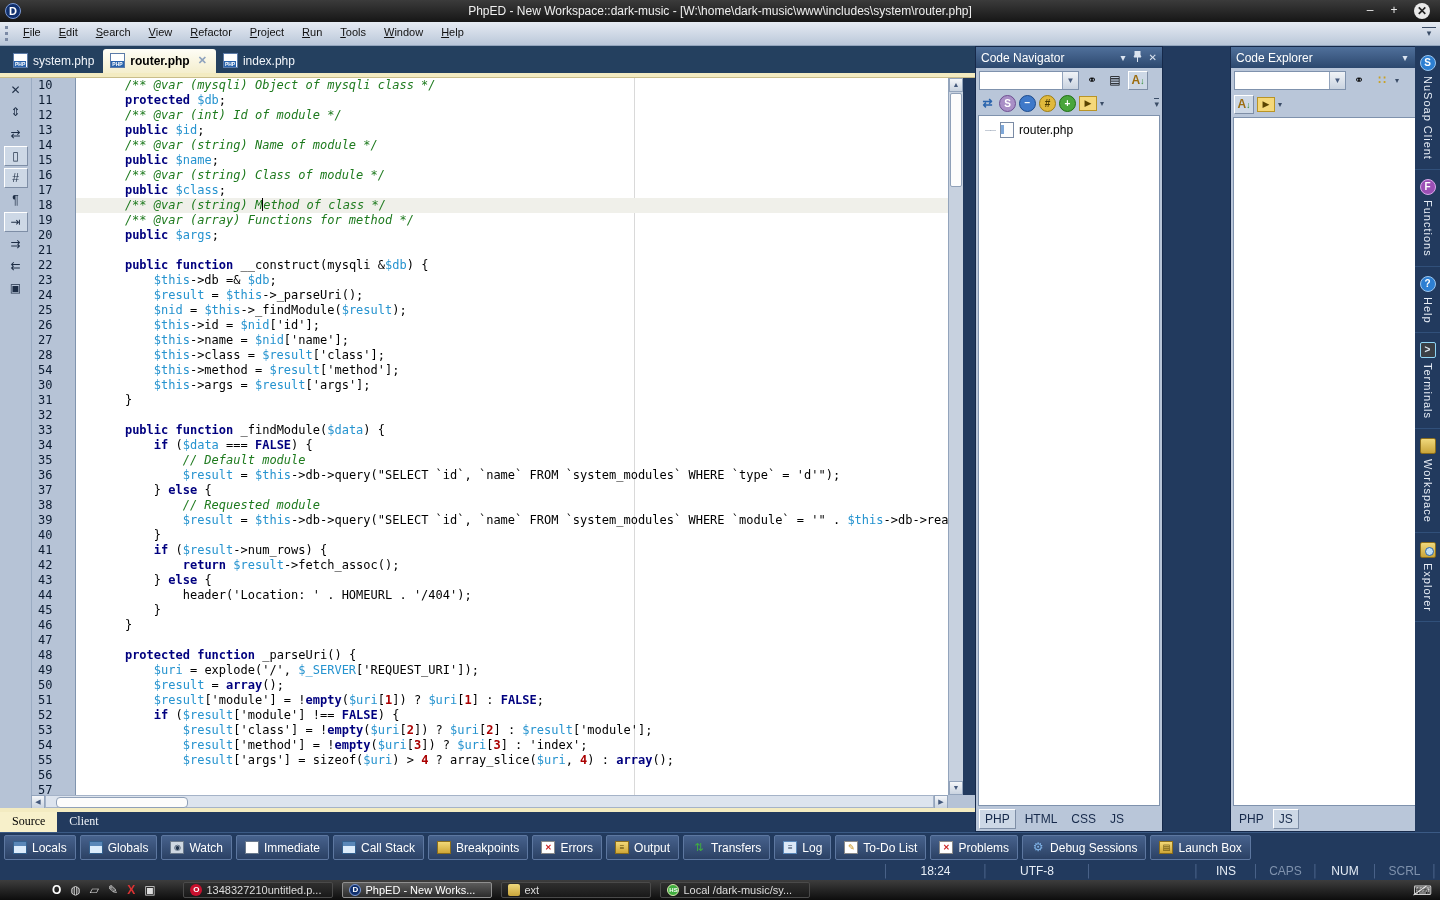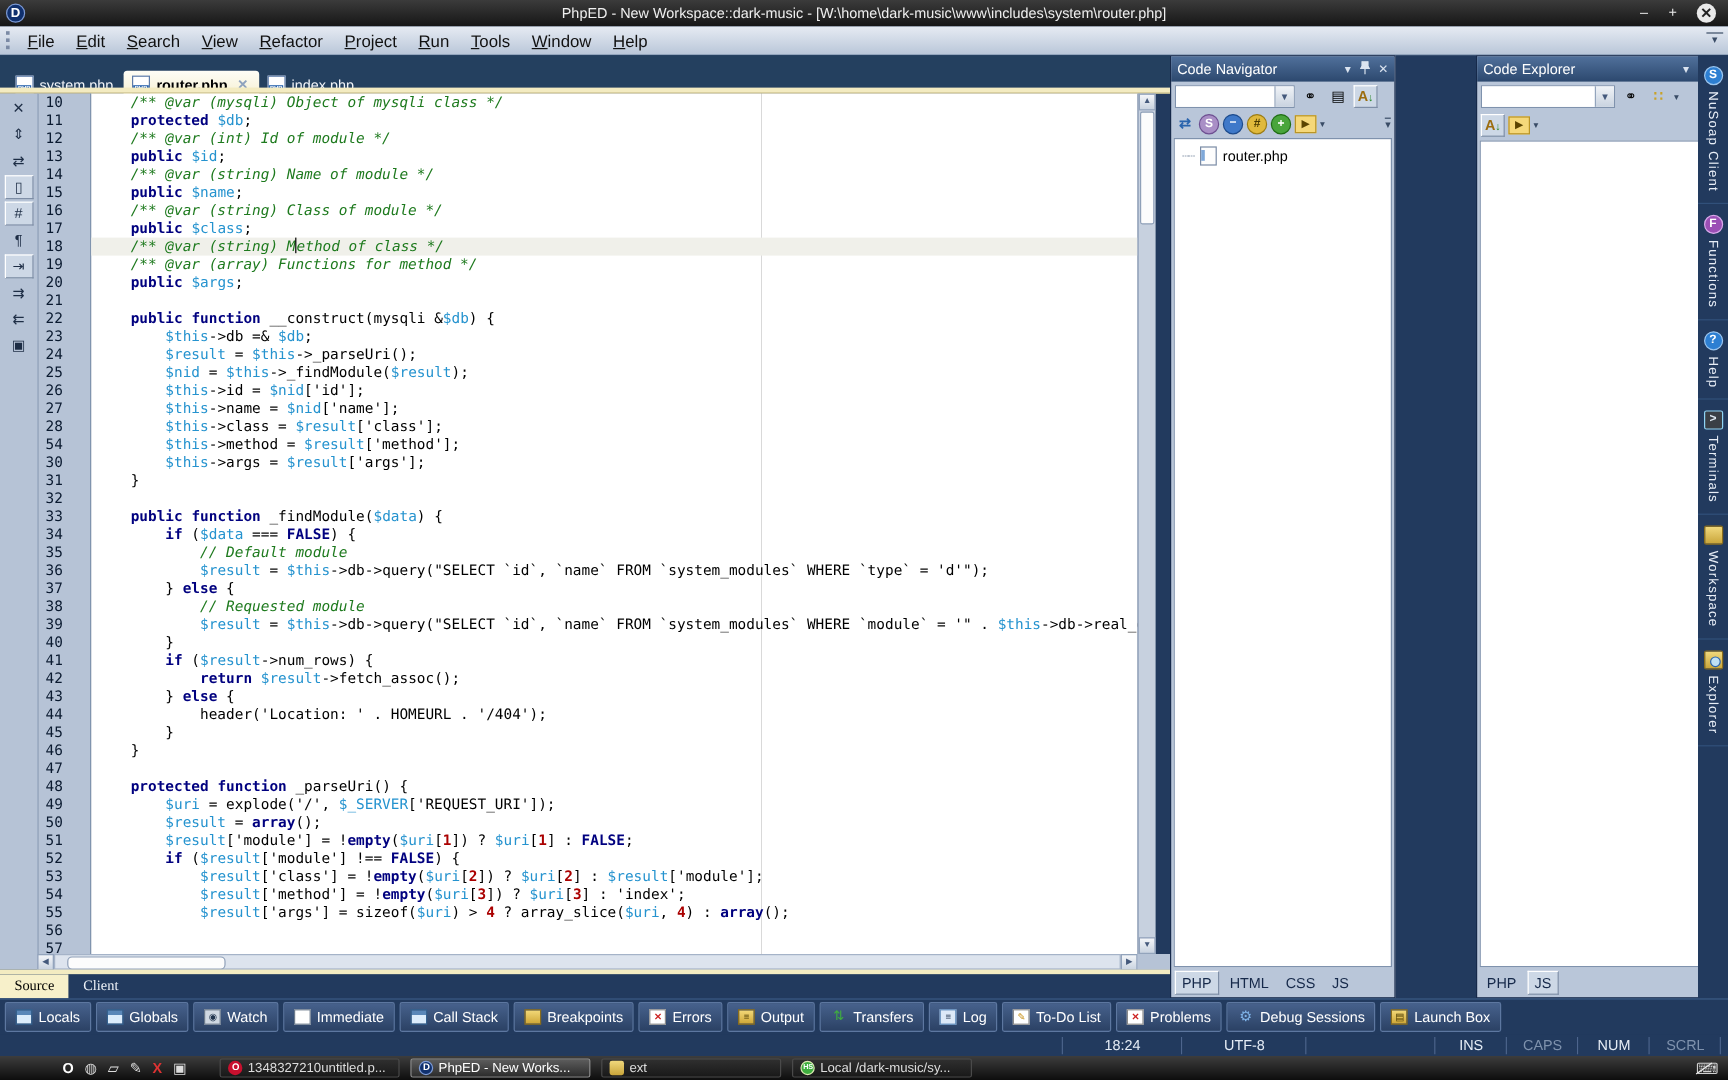--- a/index.html
+++ b/index.html
@@ -13,46 +13,46 @@
     color:#fff;font-size:11px;font-weight:bold;text-align:center;line-height:15px;box-sizing:border-box;}
   #win-title{left:0;top:0;width:100%;text-align:center;line-height:22px;font-size:12px;color:#efefef;}
   .winbtn{top:3px;width:16px;height:16px;color:#e8e8e8;font-size:12px;text-align:center;line-height:15px;}
   #btn-min{right:62px;} #btn-max{right:38px;}
   #btn-close{right:10px;background:#e9e9e9;color:#222;border-radius:50%;font-weight:bold;line-height:16px;}
 
   
   #menubar{left:0;top:22px;width:1440px;height:24px;background:linear-gradient(#e6ebf3,#bac7d9);border-bottom:1px solid #93a5bd;box-sizing:border-box;}
   #menu-grip{left:5px;top:4px;width:3px;height:15px;border-left:3px dotted #7b8aa5;}
   #menu-items{left:14px;top:0;display:flex;}
-  .menu-item{padding:4px 9px;font-size:14px;color:#111;}
+  .menu-item{padding:4px 9px;font-size:11px;color:#111;}
   #menu-overflow{right:4px;top:5px;width:14px;height:14px;color:#3a4c66;font-size:9px;text-align:center;border-top:1px solid #3a4c66;}
 
   
   #tabbar{left:0;top:46px;width:975px;height:27px;background:#24405f;}
-  #tabs-wrap{display:flex;align-items:flex-end;height:27px;padding-left:6px;margin-top:10px;}
+  #tabs-wrap{display:flex;align-items:flex-end;height:27px;padding-left:6px;}
   .ftab{display:flex;align-items:center;gap:5px;padding:4px 9px 5px 7px;font-size:12px;color:#f2f5fa;}
   .ftab.active{background:linear-gradient(#fefdf6,#f4eecd);color:#000;font-weight:bold;border-radius:3px 3px 0 0;}
   .tclose{color:#8ea2bd;font-size:11px;font-weight:bold;margin-left:3px;}
   .phpicon{width:15px;height:15px;background:#fff;border:1px solid #5c7ba8;position:relative;box-sizing:border-box;}
   .phpicon::after{content:"PHP";position:absolute;left:0;bottom:0;background:#2a64ad;color:#fff;
     font-size:5px;font-weight:bold;padding:0 1px;line-height:6px;}
   #editor-close{right:12px;top:52px;color:#e8eef7;font-size:12px;font-weight:bold;}
 
   
   #cream1{left:0;top:73px;width:975px;height:5px;background:#f3ebc1;border-bottom:1px solid #c9bd8a;box-sizing:border-box;}
   #editor-left{left:0;top:78px;width:32px;height:717px;background:#b6c3d6;border-right:1px solid #9aabc2;box-sizing:border-box;}
   .ebtn{display:block;width:24px;height:20px;margin:2px auto 1px;color:#1d2d45;font-size:12px;text-align:center;line-height:20px;}
   .ebtn.pressed{background:#cdd8e6;border:1px solid;border-color:#fff #7e8ea6 #7e8ea6 #fff;box-sizing:border-box;line-height:18px;}
   #gutter{left:32px;top:78px;width:44px;height:717px;background:#b6c3d6;border-right:1px solid #8094ae;box-sizing:border-box;
     font-family:"DejaVu Sans Mono",monospace;font-size:12px;color:#0a1a30;}
   .gn{height:15px;line-height:15px;text-align:left;padding-left:6px;}
   #codearea{left:76px;top:78px;width:872px;height:717px;overflow:hidden;
     background:linear-gradient(90deg,#fff 558px,#d9d9d9 558px,#d9d9d9 559px,#fff 559px);
     font-family:"DejaVu Sans Mono",monospace;font-size:12px;color:#000;}
-  .cl{height:15px;line-height:15px;white-space:pre;padding-left:4px;}
+  .cl{height:15px;line-height:15px;white-space:pre;padding-left:20px;}
   .cl.cur{background:#f0f0ea;}
   .tk-cm{color:#1e7a1e;font-style:italic;}
   .tk-kw{color:#00007f;font-weight:bold;}
   .tk-vr{color:#2593cf;}
   .tk-nm{color:#aa0000;font-weight:bold;}
   .caret{display:inline-block;width:0;border-left:1px solid #000;height:13px;vertical-align:-2px;}
 
   
   #vscroll{left:948px;top:78px;width:15px;height:717px;background:#c7d1df;border-left:1px solid #93a4bc;box-sizing:border-box;}
   .sbtn{width:14px;height:14px;background:linear-gradient(#f4f6f9,#c9d3e0);border:1px solid #93a4bc;box-sizing:border-box;

